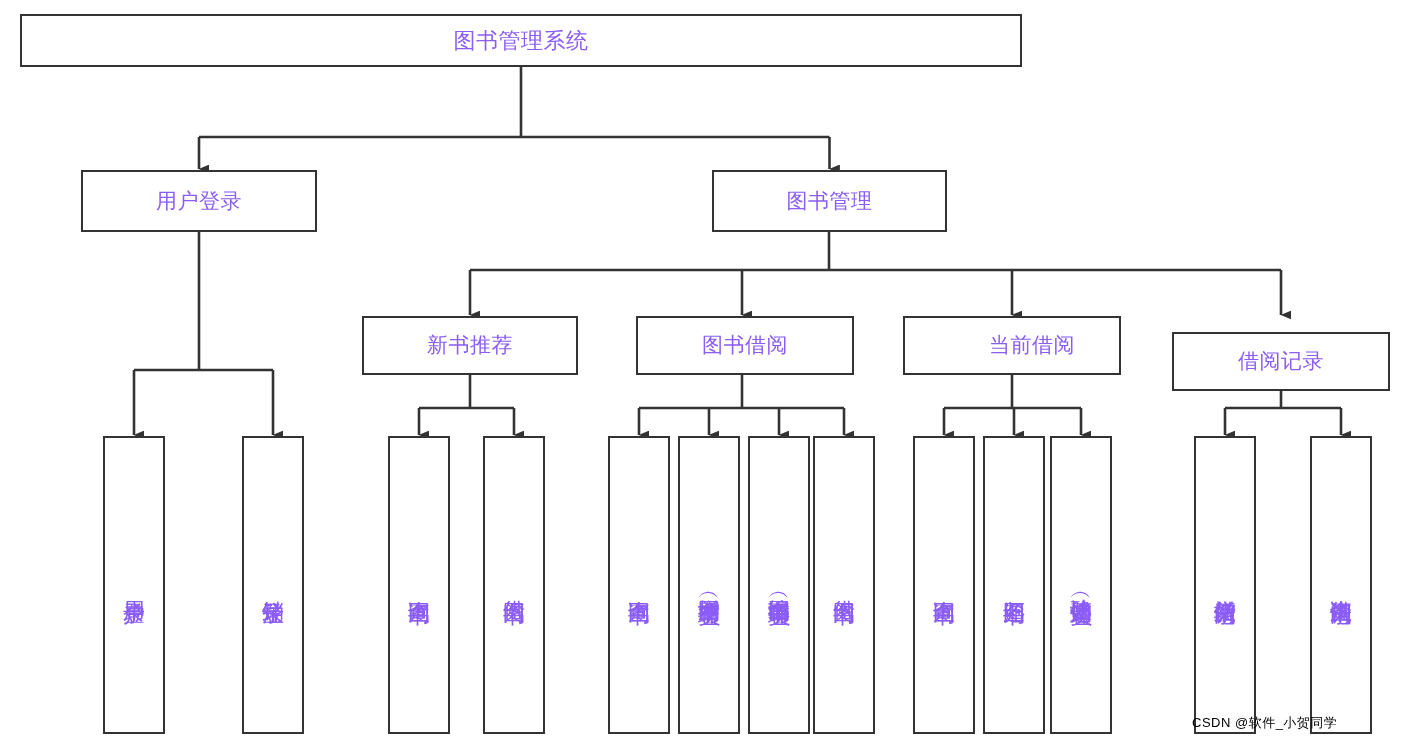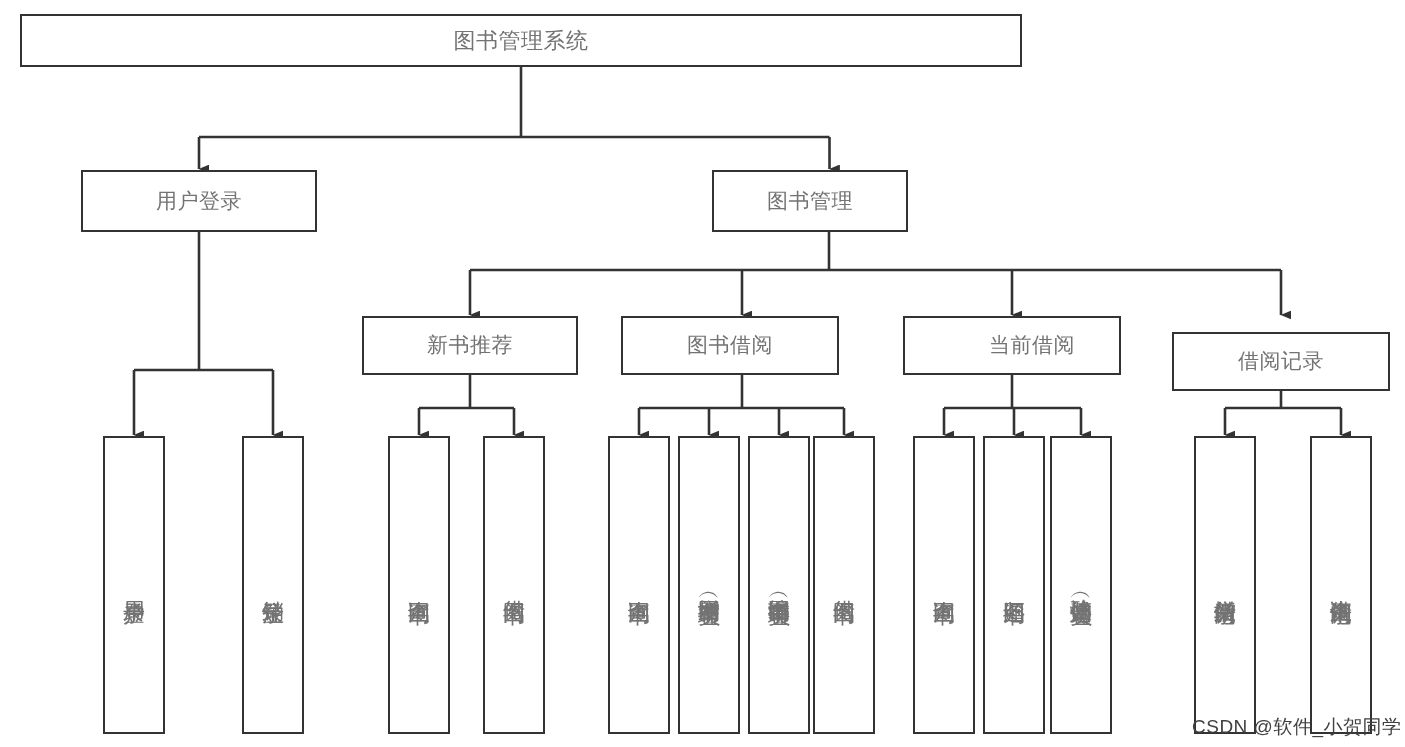--- a/index.html
+++ b/index.html
@@ -30,21 +30,21 @@
     position: absolute;
     box-sizing: border-box;
     background: #ffffff;
     border: 2px solid #333333;
     display: flex;
     align-items: center;
     justify-content: center;
     z-index: 2;
   }
   .node .label {
-    color: #737373;
+    color: #8b5cf6;
     line-height: 1.18;
     text-align: center;
     white-space: nowrap;
   }
   
   .node.h .label {
     font-size: 21px;
     letter-spacing: 0.5px;
   }
   .node.root .label {
@@ -62,22 +62,22 @@
     font-size: 22px;
     line-height: 1.1;
     letter-spacing: 1px;
     white-space: normal;
     max-height: 290px;
   }
   .watermark {
     position: absolute;
     left: 1192px;
     top: 714px;
-    font-size: 19px;
-    color: #404040;
+    font-size: 13px;
+    color: #000000;
     letter-spacing: 0.5px;
     z-index: 5;
     white-space: nowrap;
   }
 </style>
 </head>
 <body>
 
 <div id="canvas">
 
@@ -124,27 +124,27 @@
       </g>
   </svg>
 
   <div id="node-layer">
       <div class="node h root" style="left: 20px; top: 14px; width: 1002px; height: 53px;">
         <span class="label">图书管理系统</span>
       </div>
       <div class="node h" style="left: 81px; top: 170px; width: 236px; height: 62px;">
         <span class="label">用户登录</span>
       </div>
-      <div class="node h" style="left: 712px; top: 170px; width: 196px; height: 62px;">
+      <div class="node h" style="left: 712px; top: 170px; width: 235px; height: 62px;">
         <span class="label">图书管理</span>
       </div>
       <div class="node h" style="left: 362px; top: 316px; width: 216px; height: 59px;">
         <span class="label">新书推荐</span>
       </div>
-      <div class="node h" style="left: 621px; top: 316px; width: 218px; height: 59px;">
+      <div class="node h" style="left: 636px; top: 316px; width: 218px; height: 59px;">
         <span class="label">图书借阅</span>
       </div>
       <div class="node h" style="left: 903px; top: 316px; width: 218px; height: 59px; padding-left: 40px;">
         <span class="label">当前借阅</span>
       </div>
       <div class="node h" style="left: 1172px; top: 316px; width: 218px; height: 59px; margin-top: 16px;">
         <span class="label">借阅记录</span>
       </div>
       <div class="node v" style="left: 103px; top: 436px; width: 62px; height: 298px;">
         <span class="label">用户登录</span>

